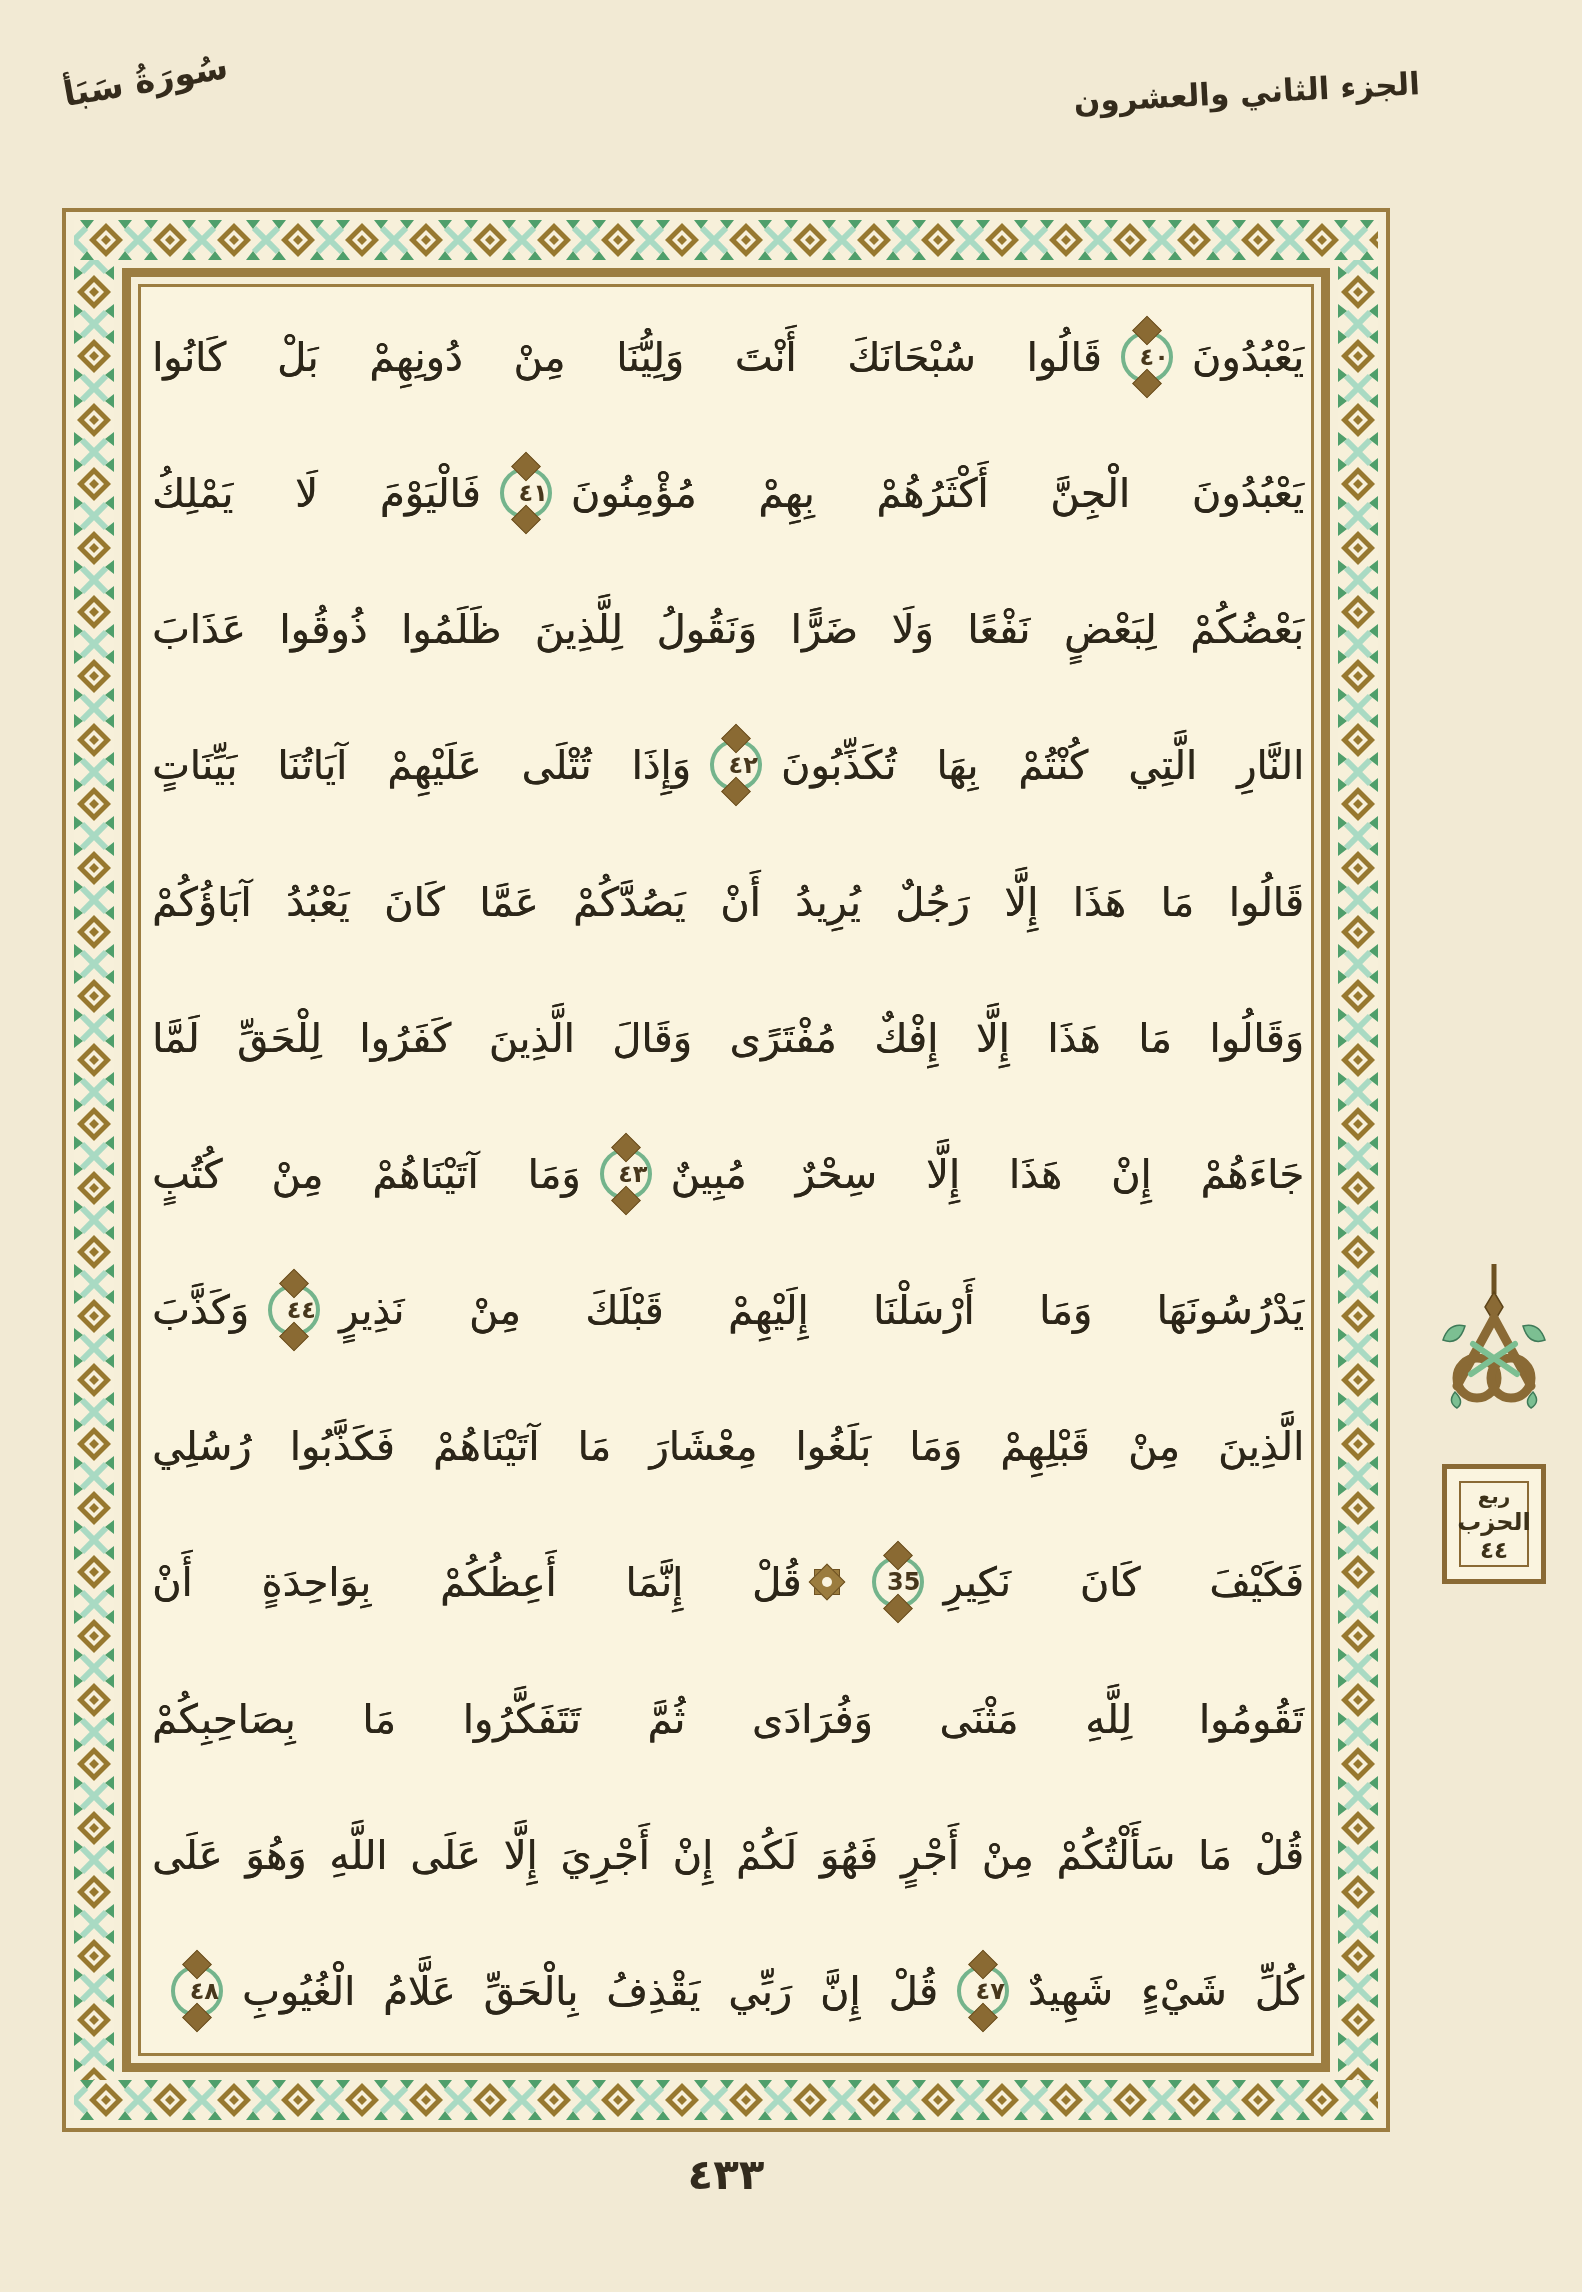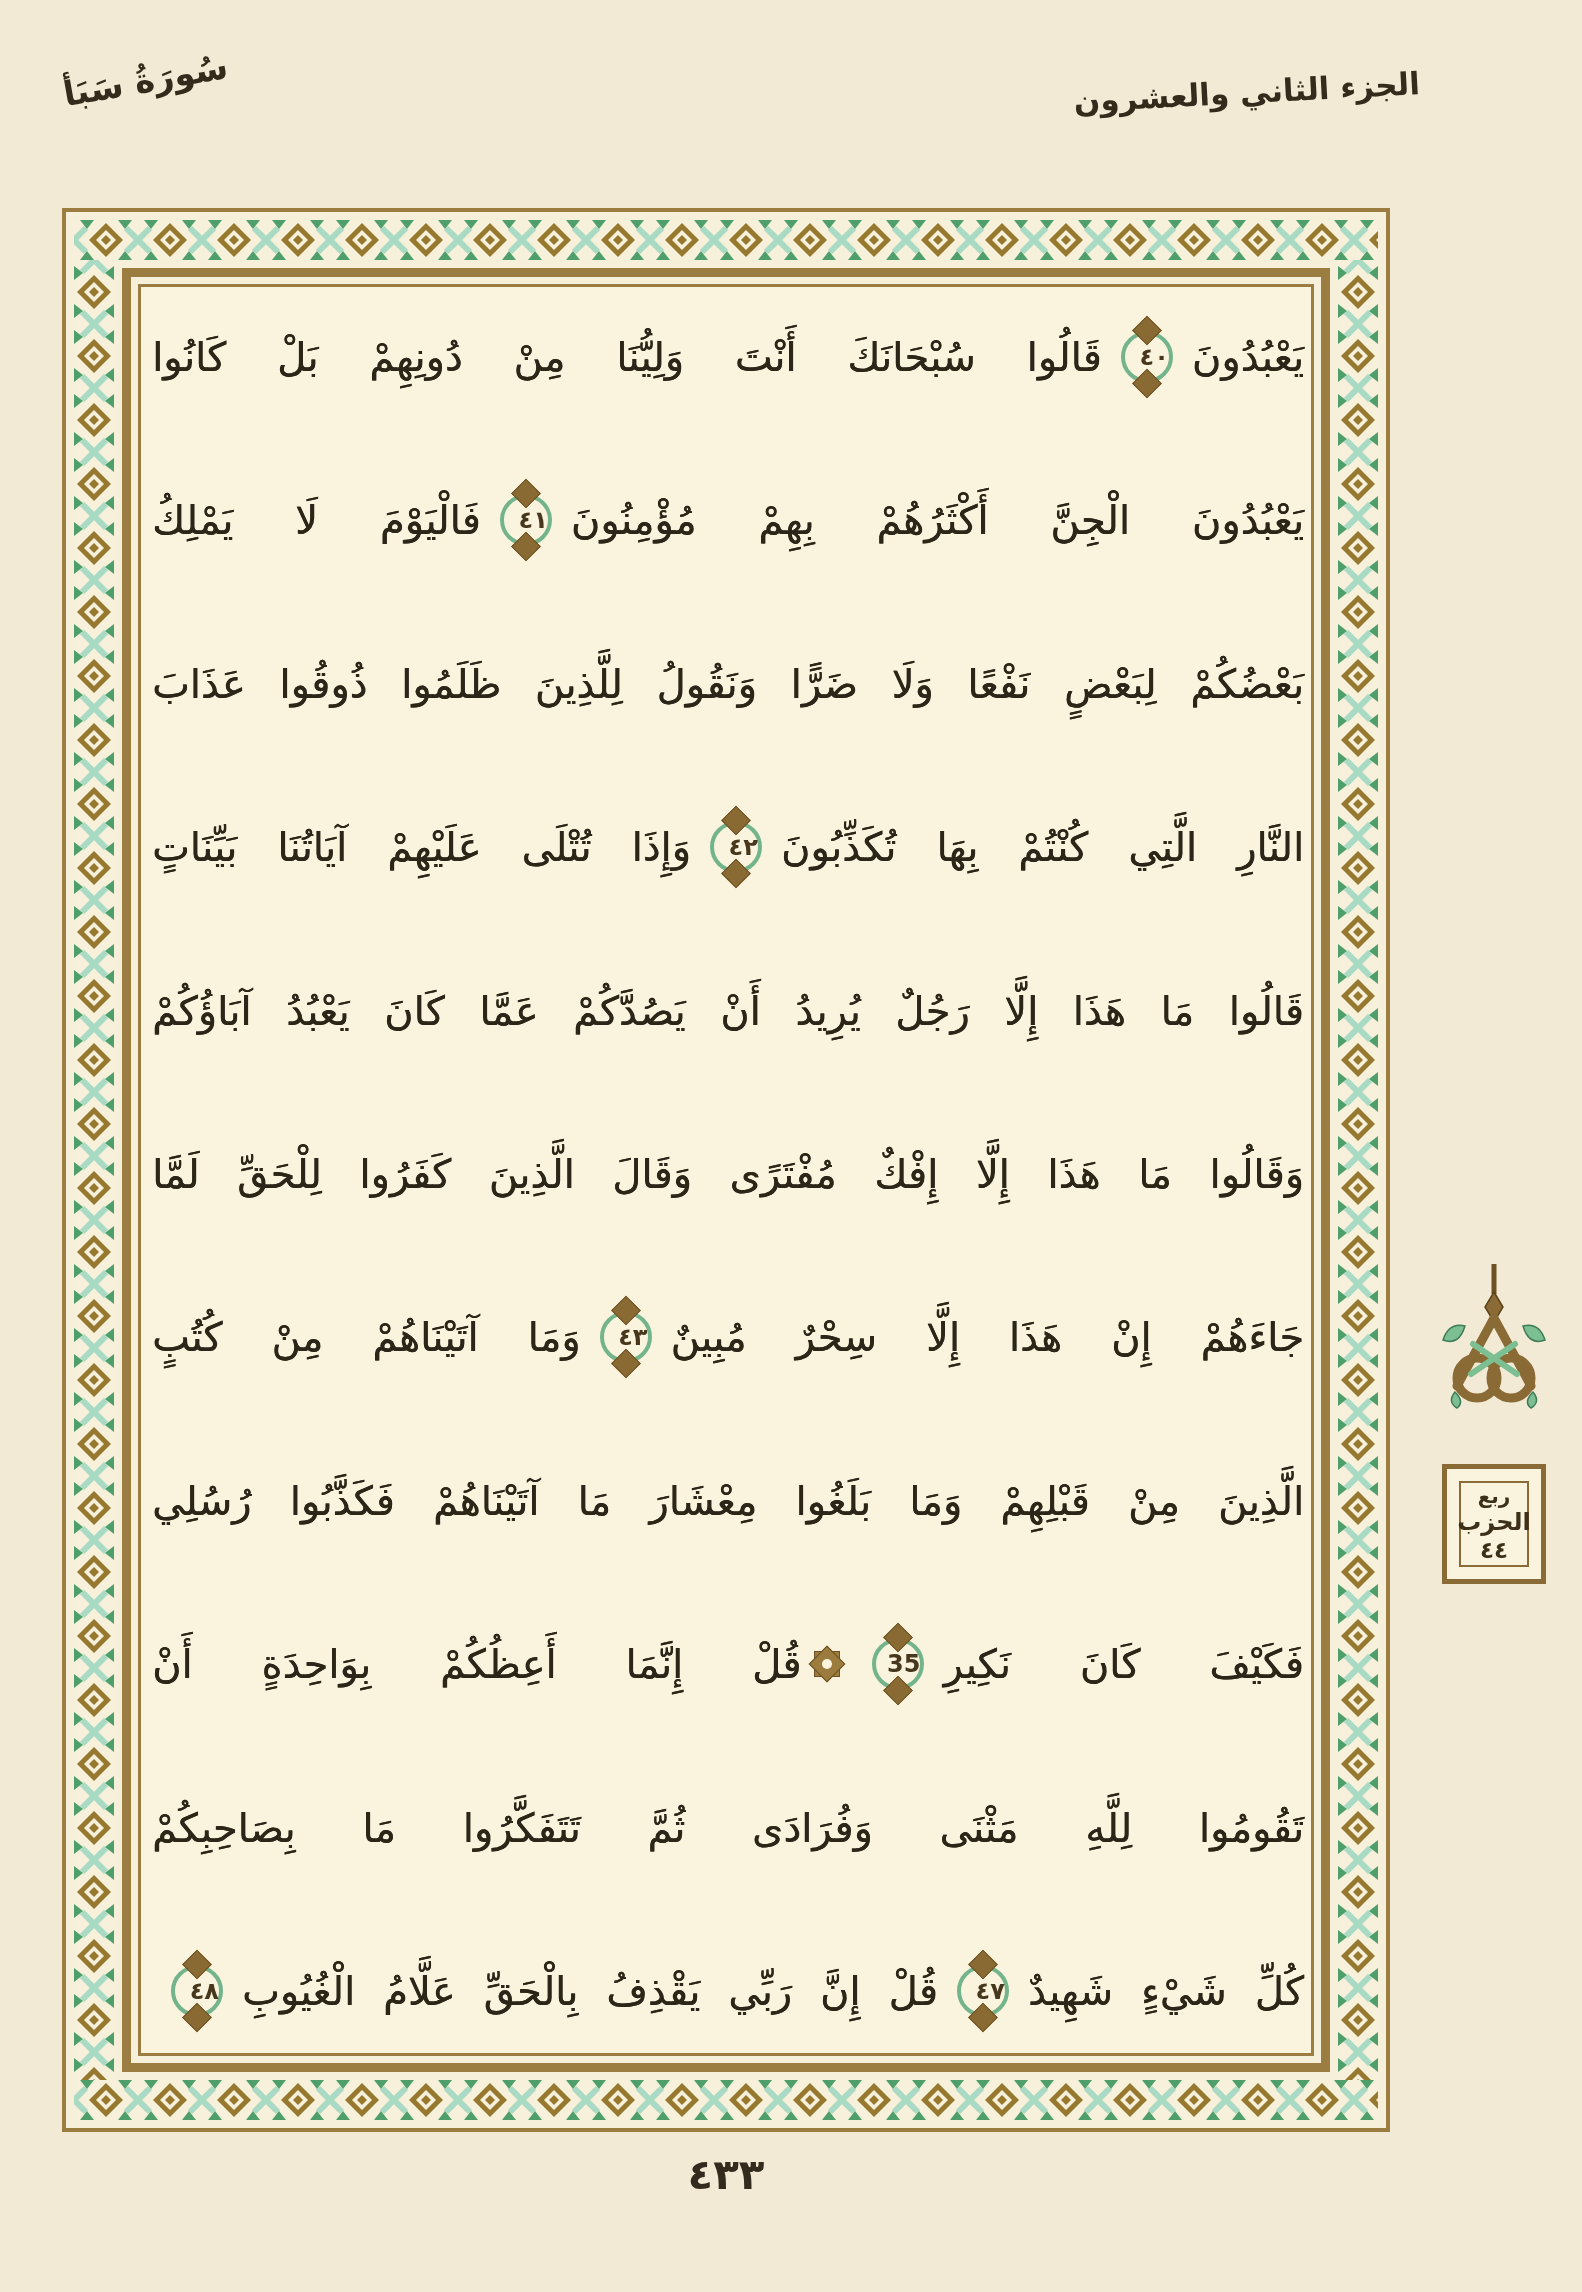--- a/index.html
+++ b/index.html
@@ -171,23 +171,25 @@
   <div class="inner-frame2"></div>
 
   <div class="qtext">
       <div class="qline"><span class="txt">يَعْبُدُونَ</span><span class="ayah">٤٠</span><span class="txt">قَالُوا سُبْحَانَكَ أَنْتَ وَلِيُّنَا مِنْ دُونِهِمْ بَلْ كَانُوا</span></div>
       <div class="qline"><span class="txt">يَعْبُدُونَ الْجِنَّ أَكْثَرُهُمْ بِهِمْ مُؤْمِنُونَ</span><span class="ayah">٤١</span><span class="txt">فَالْيَوْمَ لَا يَمْلِكُ</span></div>
       <div class="qline"><span class="txt">بَعْضُكُمْ لِبَعْضٍ نَفْعًا وَلَا ضَرًّا وَنَقُولُ لِلَّذِينَ ظَلَمُوا ذُوقُوا عَذَابَ</span></div>
       <div class="qline"><span class="txt">النَّارِ الَّتِي كُنْتُمْ بِهَا تُكَذِّبُونَ</span><span class="ayah">٤٢</span><span class="txt">وَإِذَا تُتْلَى عَلَيْهِمْ آيَاتُنَا بَيِّنَاتٍ</span></div>
       <div class="qline"><span class="txt">قَالُوا مَا هَذَا إِلَّا رَجُلٌ يُرِيدُ أَنْ يَصُدَّكُمْ عَمَّا كَانَ يَعْبُدُ آبَاؤُكُمْ</span></div>
       <div class="qline"><span class="txt">وَقَالُوا مَا هَذَا إِلَّا إِفْكٌ مُفْتَرًى وَقَالَ الَّذِينَ كَفَرُوا لِلْحَقِّ لَمَّا</span></div>
       <div class="qline"><span class="txt">جَاءَهُمْ إِنْ هَذَا إِلَّا سِحْرٌ مُبِينٌ</span><span class="ayah">٤٣</span><span class="txt">وَمَا آتَيْنَاهُمْ مِنْ كُتُبٍ</span></div>
+      <div class="qline"><span class="txt">يَدْرُسُونَهَا وَمَا أَرْسَلْنَا إِلَيْهِمْ قَبْلَكَ مِنْ نَذِيرٍ</span><span class="ayah">٤٤</span><span class="txt">وَكَذَّبَ</span></div>
       <div class="qline"><span class="txt">الَّذِينَ مِنْ قَبْلِهِمْ وَمَا بَلَغُوا مِعْشَارَ مَا آتَيْنَاهُمْ فَكَذَّبُوا رُسُلِي</span></div>
       <div class="qline"><span class="txt">فَكَيْفَ كَانَ نَكِيرِ</span><span class="ayah">35</span><span class="rub"><span class="rubdot"></span></span><span class="txt">قُلْ إِنَّمَا أَعِظُكُمْ بِوَاحِدَةٍ أَنْ</span></div>
       <div class="qline"><span class="txt">تَقُومُوا لِلَّهِ مَثْنَى وَفُرَادَى ثُمَّ تَتَفَكَّرُوا مَا بِصَاحِبِكُمْ</span></div>
+      <div class="qline"><span class="txt">قُلْ مَا سَأَلْتُكُمْ مِنْ أَجْرٍ فَهُوَ لَكُمْ إِنْ أَجْرِيَ إِلَّا عَلَى اللَّهِ وَهُوَ عَلَى</span></div>
       <div class="qline"><span class="txt">كُلِّ شَيْءٍ شَهِيدٌ</span><span class="ayah">٤٧</span><span class="txt">قُلْ إِنَّ رَبِّي يَقْذِفُ بِالْحَقِّ عَلَّامُ الْغُيُوبِ</span><span class="ayah">٤٨</span></div>
     </div>
 
   <div class="hizb-marker">
     <svg class="hizb-knot" width="118" height="196" viewBox="0 0 118 196">
       <line x1="59" y1="2" x2="59" y2="32" stroke="#6d5122" stroke-width="5"></line>
       <path d="M59,30 l9,15 -9,15 -9,-15 Z" fill="#8a6a35" stroke="#5d4419" stroke-width="1.5"></path>
       <path d="M30,64 q-16,-4 -22,14 q16,6 22,-14 Z" fill="#7cbf92" stroke="#3f7a58" stroke-width="1.5"></path>
       <path d="M88,64 q16,-4 22,14 q-16,6 -22,-14 Z" fill="#7cbf92" stroke="#3f7a58" stroke-width="1.5"></path>
       <g stroke="#8a6a35" stroke-width="9" fill="none" stroke-linecap="round">

